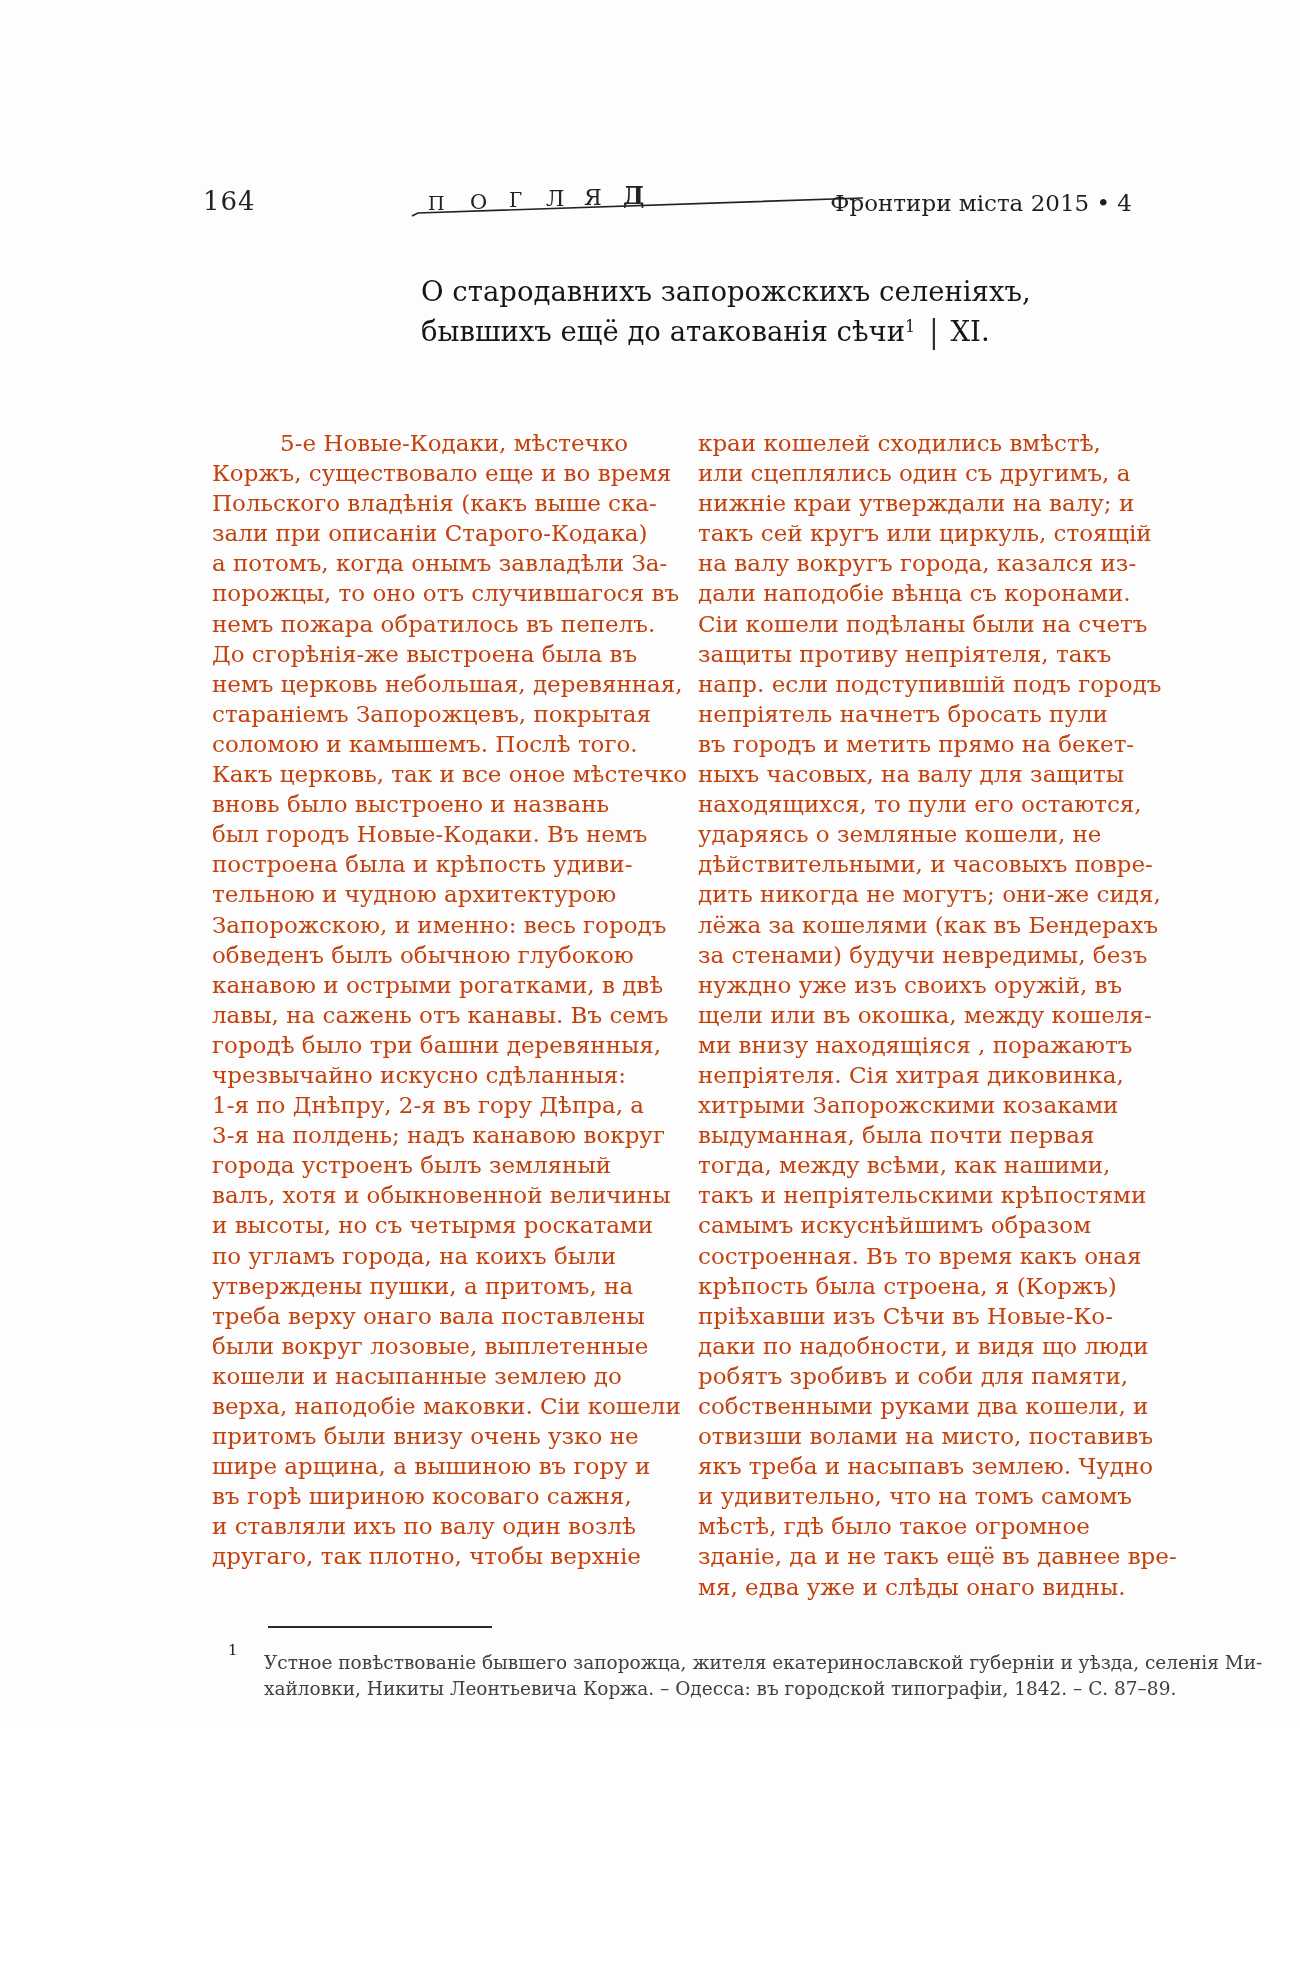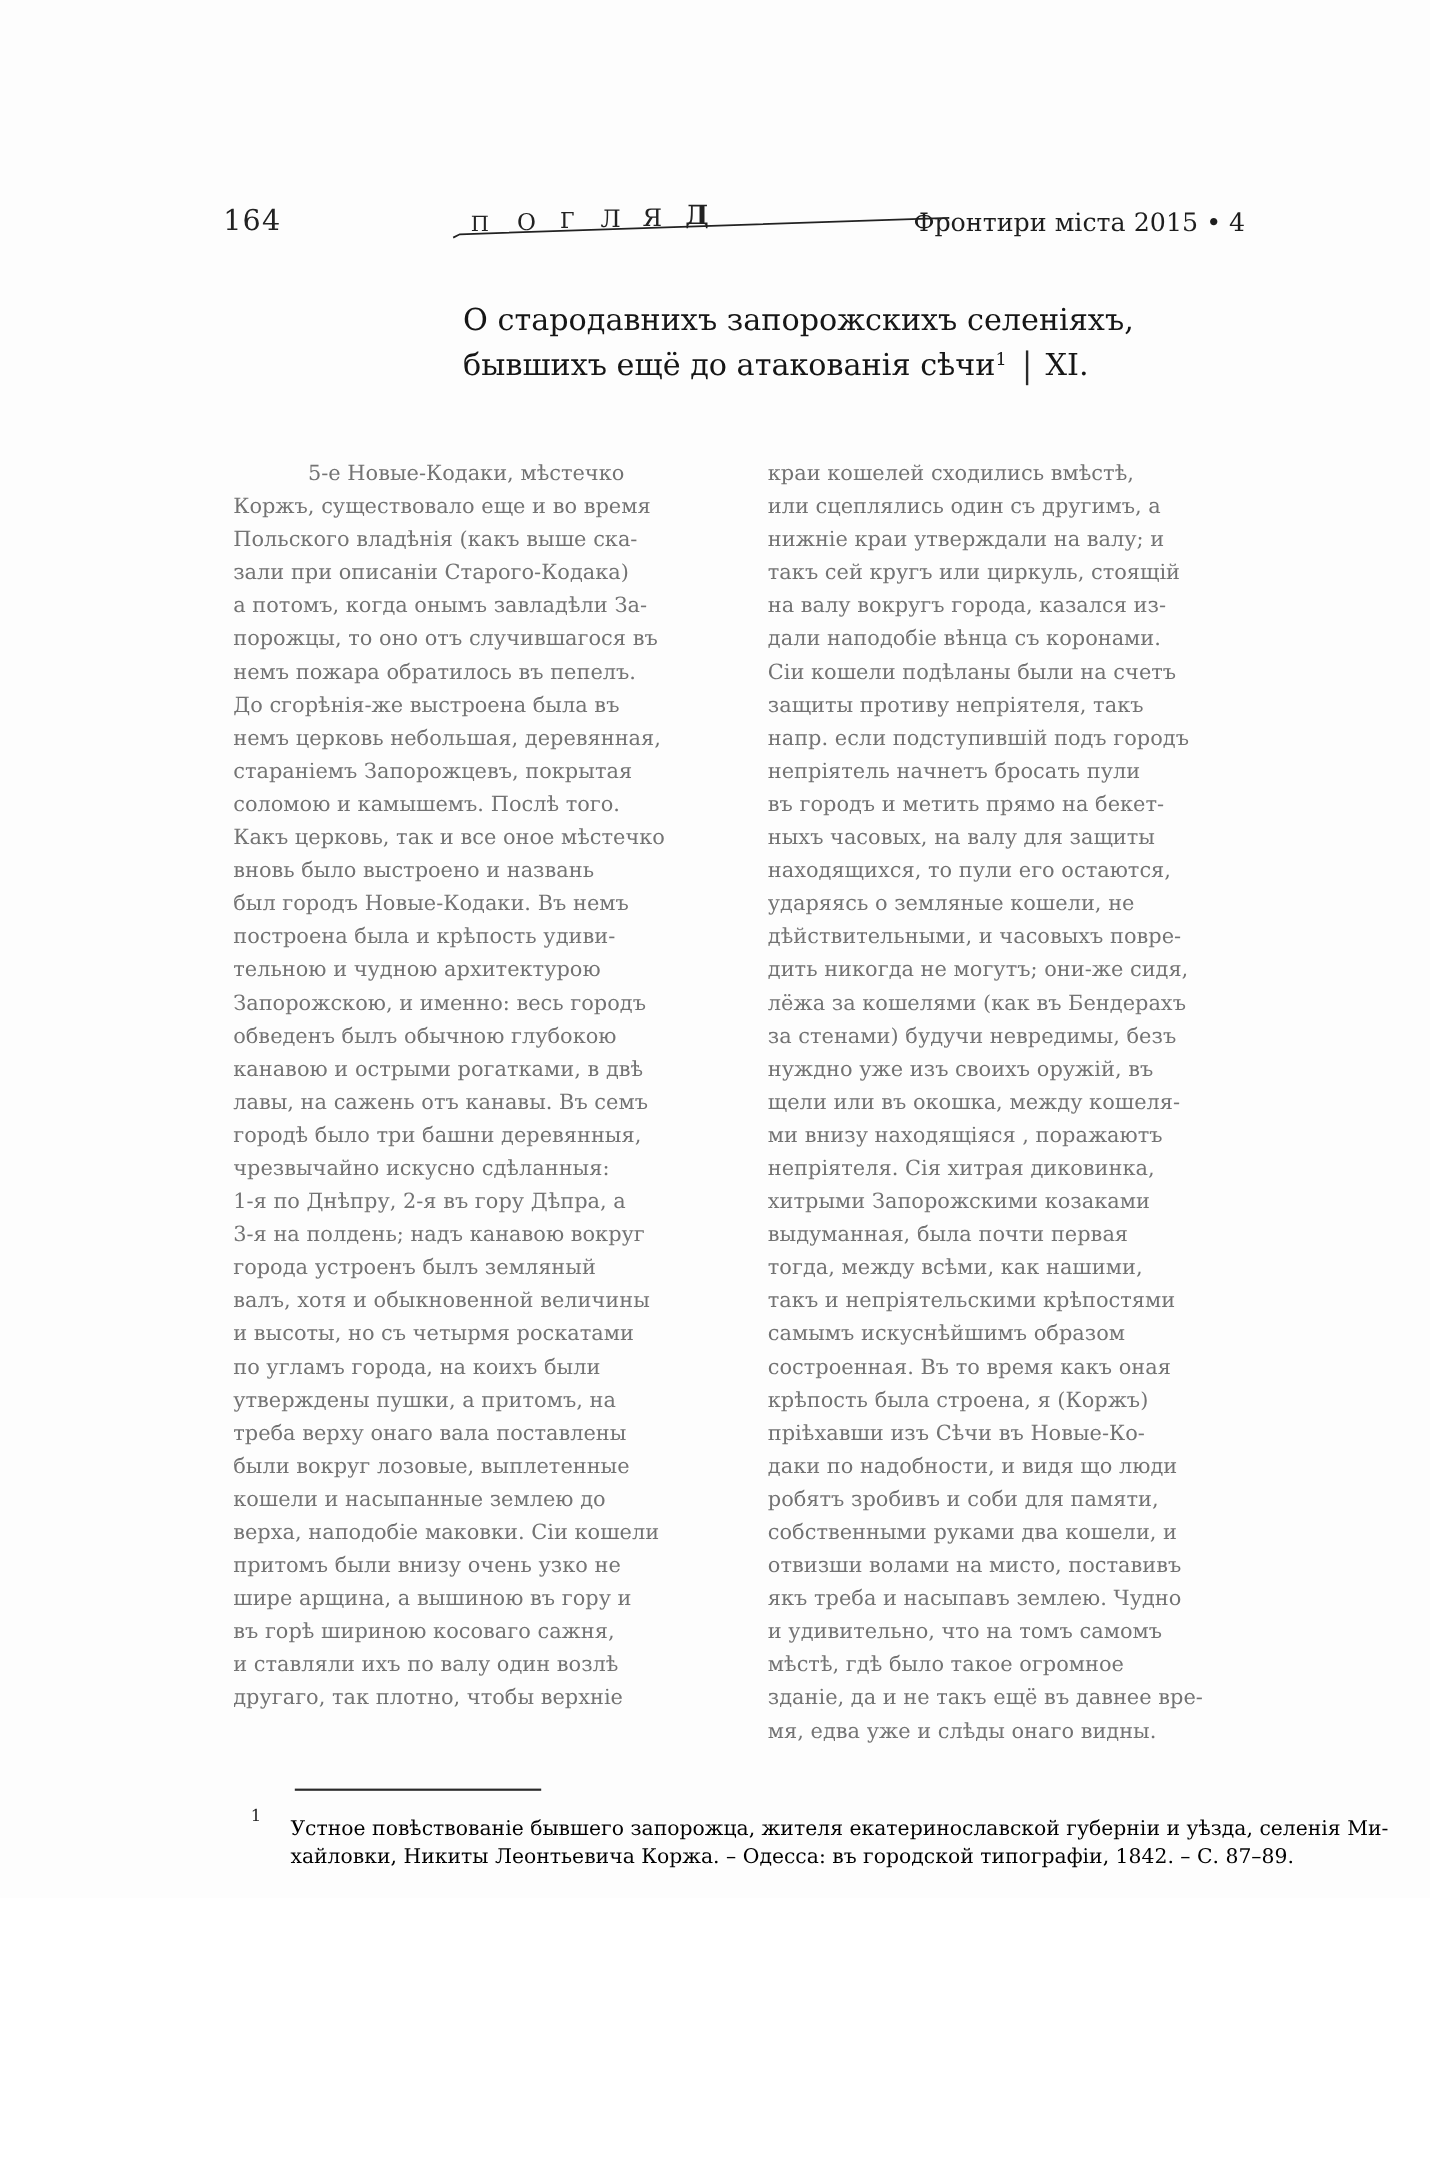--- a/index.html
+++ b/index.html
@@ -57,24 +57,24 @@
   .article-title .sep {
     display: inline-block;
     margin: 0 12px 0 14px;
     font-weight: 200;
     color: #2a2a2a;
     transform: scaleY(1.15);
   }
   
   .column {
     position: absolute;
-    top: 415px;
-    font-size: 19px;
+    top: 428px;
+    font-size: 23px;
     line-height: 30.1px;
-    color: #737373;
+    color: #c2410c;
   }
   .column .line { white-space: nowrap; }
   .column-left  { left: 212px; width: 460px; }
   .column-right { left: 698px; width: 440px; }
   .column-left .line:first-child { text-indent: 68px; }
   
   .footnote-rule {
     position: absolute;
     left: 268px;
     top: 1626px;
@@ -87,21 +87,21 @@
     top: 1641px;
     font-size: 15px;
     color: #222;
   }
   .footnote-text {
     position: absolute;
     left: 264px;
     top: 1650px;
     font-size: 18.5px;
     line-height: 25.5px;
-    color: #000000;
+    color: #404040;
   }
   .footnote-text .fn-line { white-space: nowrap; }
   .rubric text {
     font-family: "DejaVu Serif", serif;
     fill: #222;
   }
 </style>
 </head>
 <body>
 

